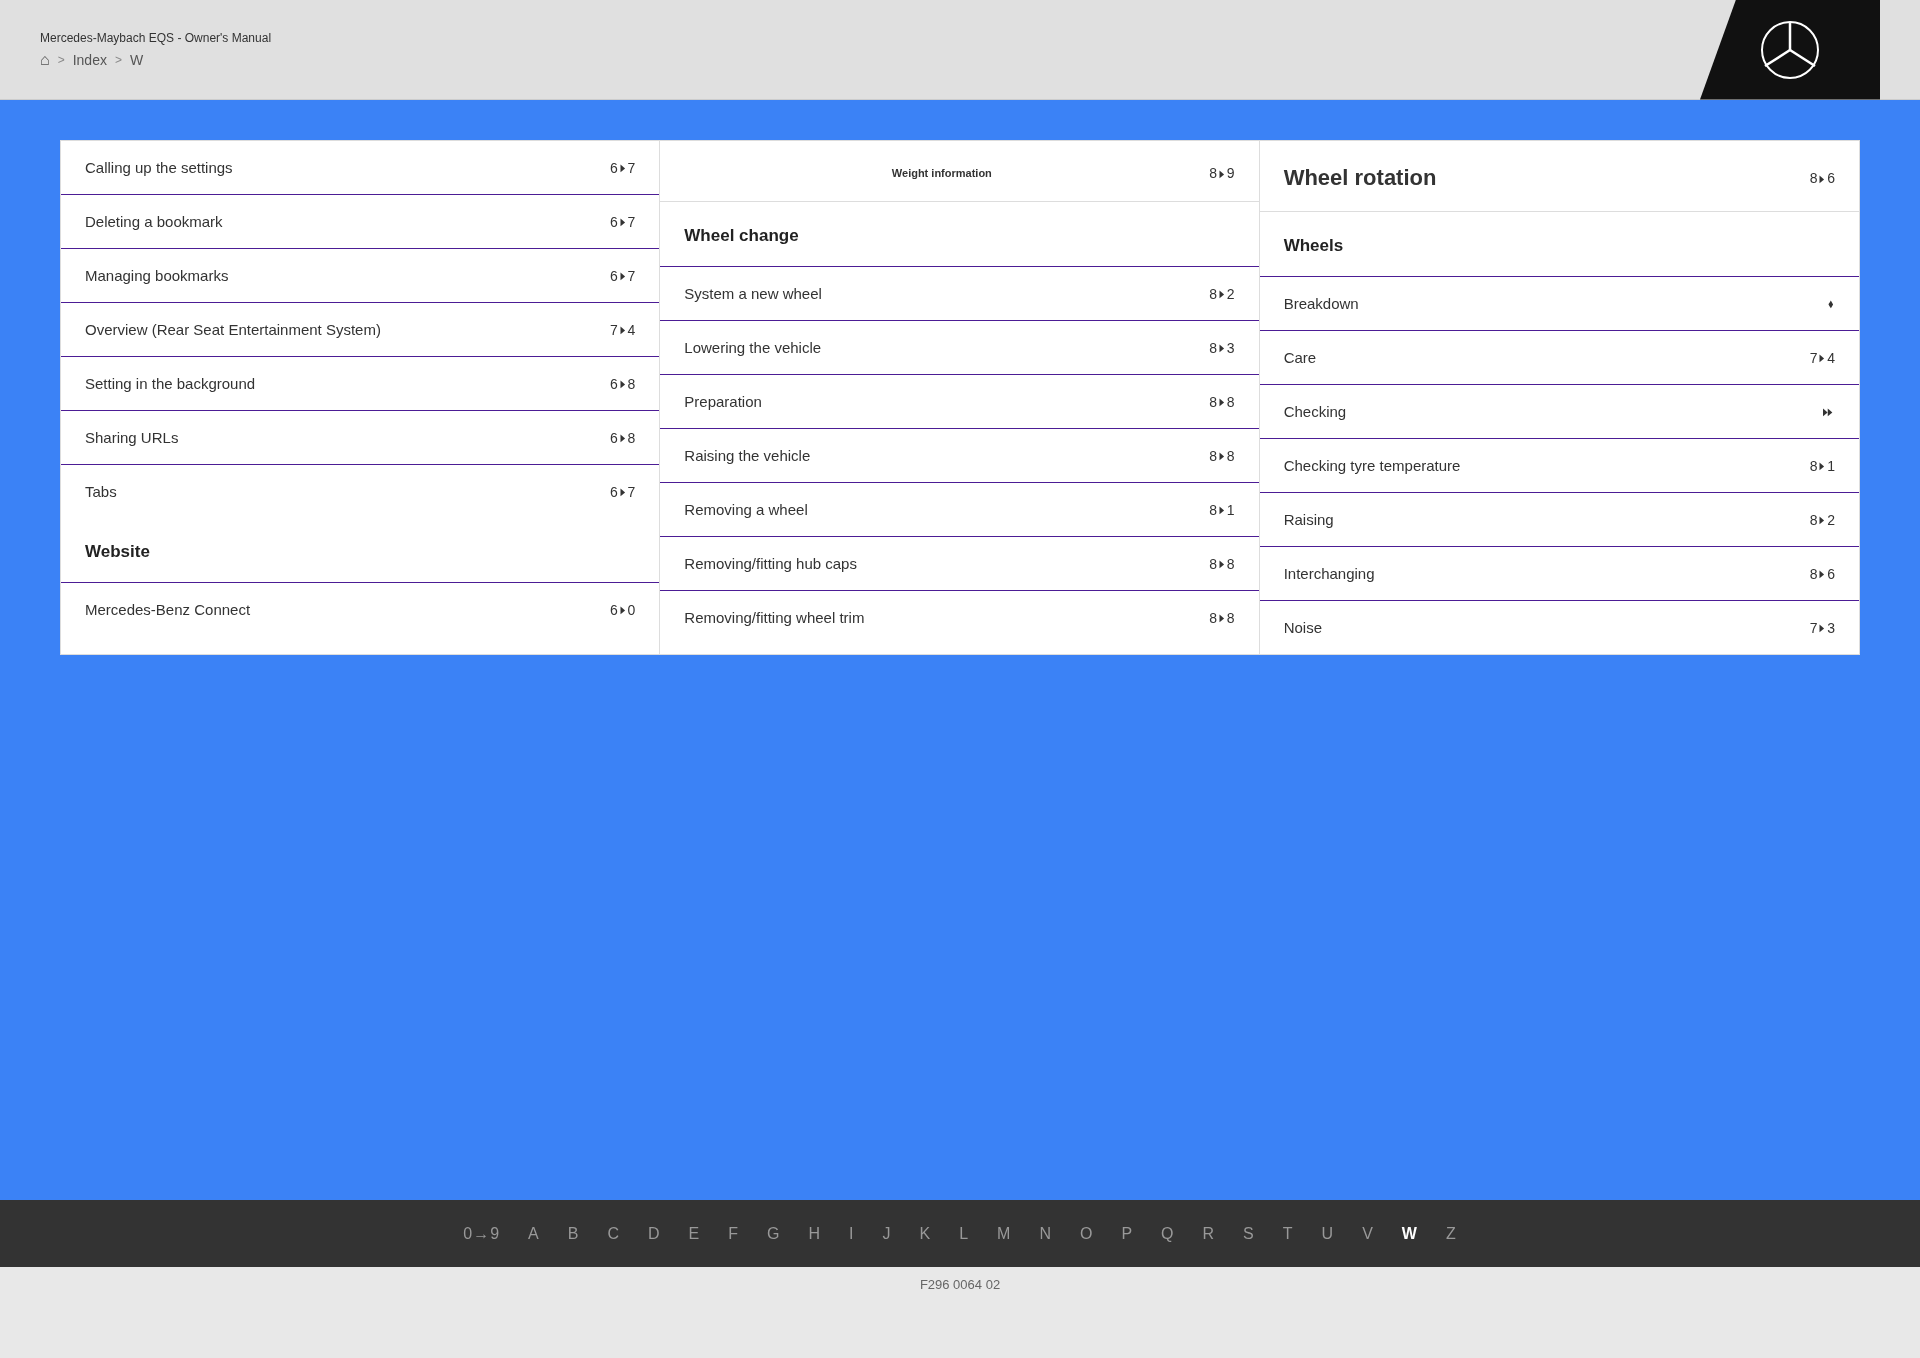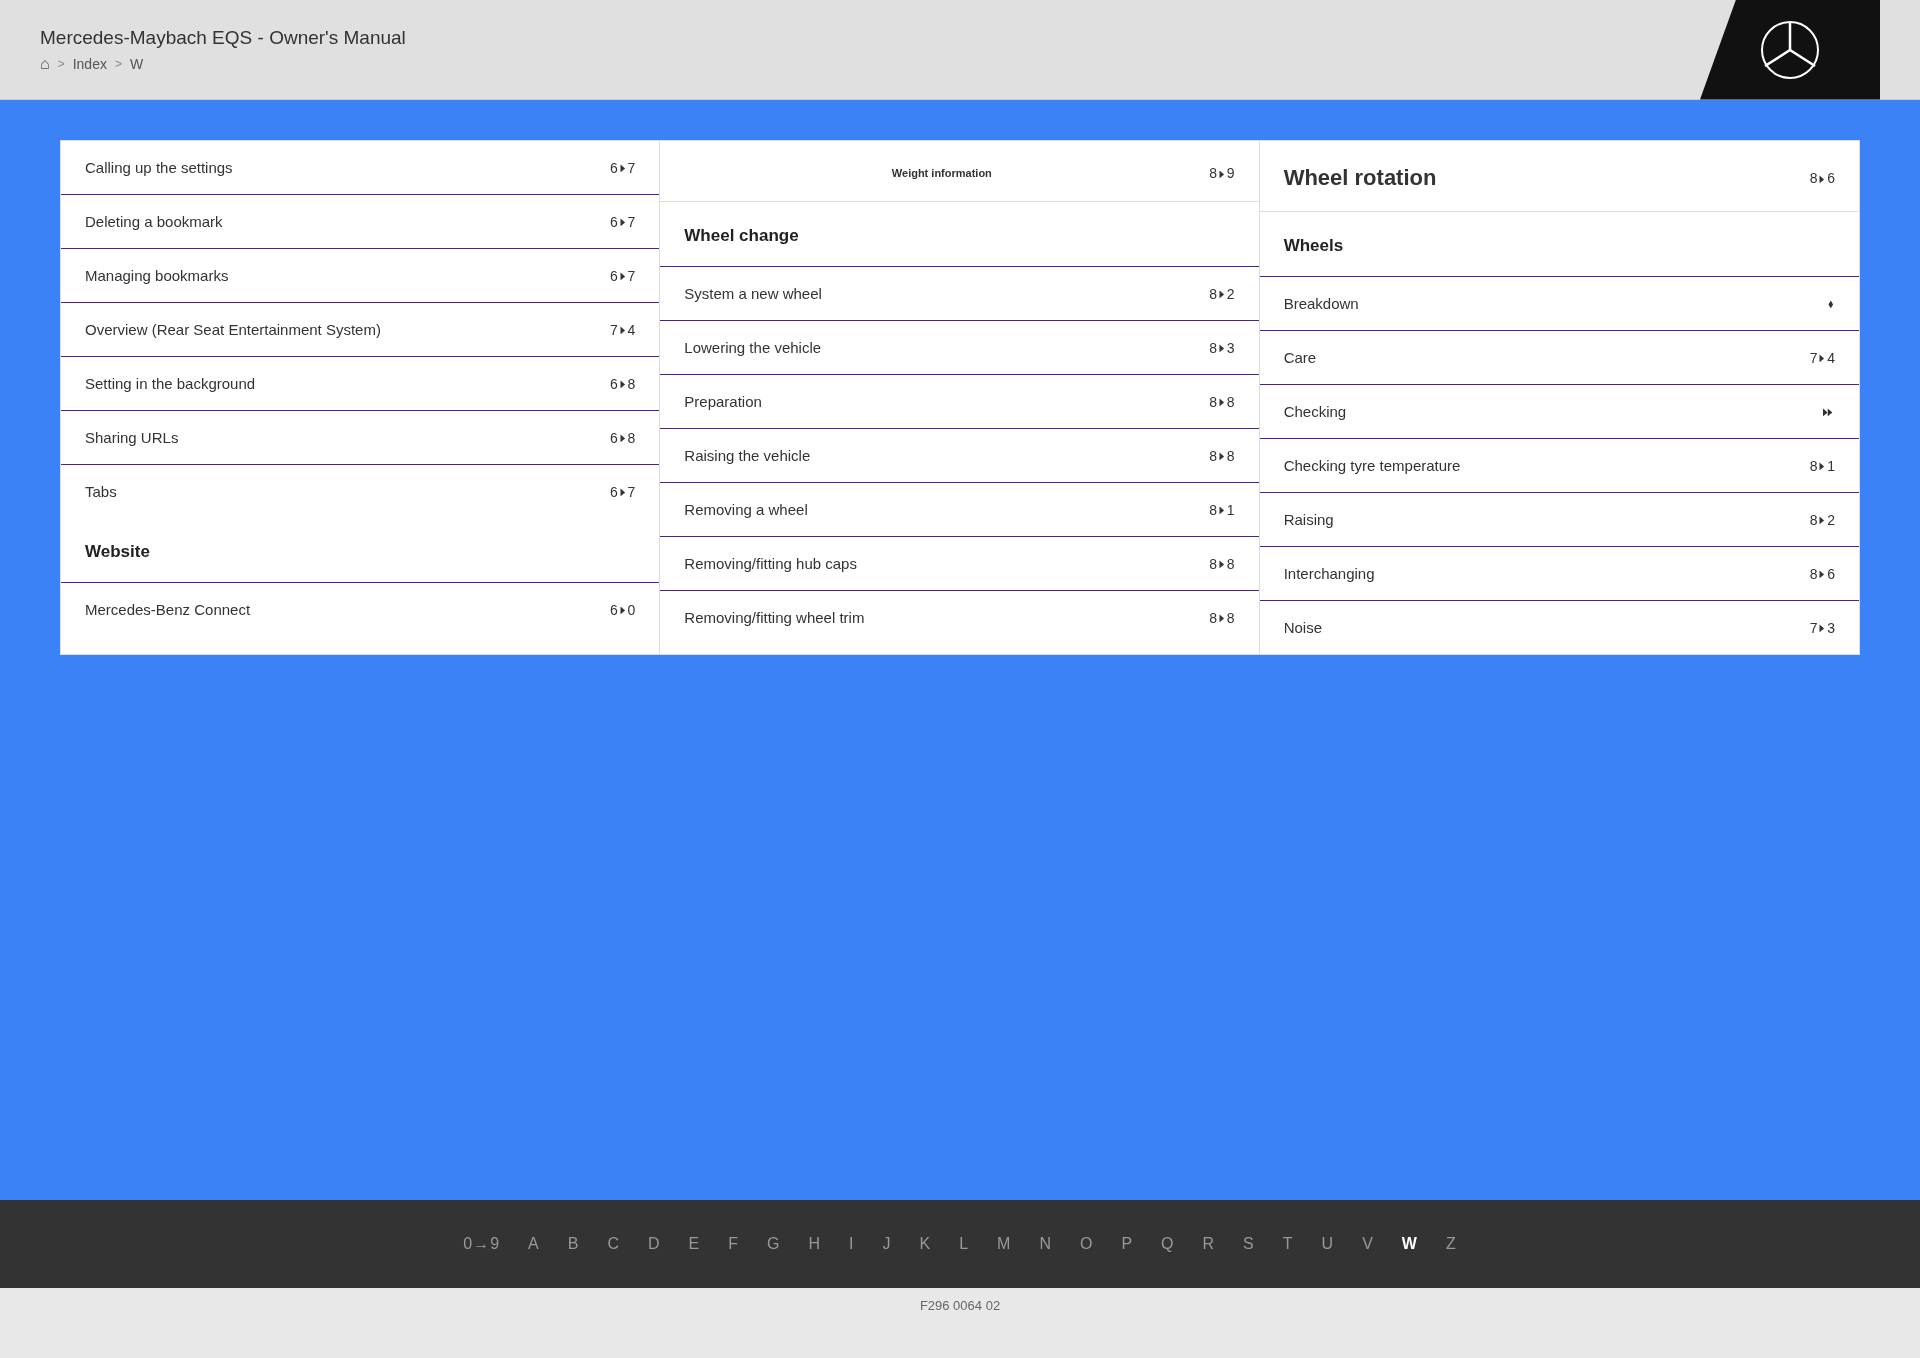--- a/index.html
+++ b/index.html
@@ -16,21 +16,21 @@
     .header {
       background: #e0e0e0;
       height: 100px;
       display: flex;
       align-items: center;
       justify-content: space-between;
       padding: 0 40px;
       border-bottom: 1px solid #ccc;
     }
     .header-left { display: flex; flex-direction: column; gap: 6px; }
-    .header-title { font-size: 19px; color: #333; font-weight: normal; }
+    .header-title { font-size: 12px; color: #333; font-weight: normal; }
     .breadcrumb { display: flex; align-items: center; gap: 8px; font-size: 14px; color: #555; }
     .breadcrumb-sep { color: #888; font-size: 12px; }
     .breadcrumb-home { font-size: 16px; }
     .header-logo {
       width: 180px;
       height: 100px;
       background: #111;
       display: flex;
       align-items: center;
       justify-content: center;
@@ -83,21 +83,21 @@
       font-size: 14px;
       white-space: nowrap;
       display: flex;
       align-items: center;
       gap: 1px;
     }
 
     
     .alpha-nav {
       background: #333;
-      height: 88px;
+      height: 67px;
       display: flex;
       align-items: center;
       justify-content: center;
       gap: 28px;
       margin-top: 0;
     }
     .alpha-nav-item {
       color: #999;
       font-size: 16px;
       letter-spacing: 1px;

